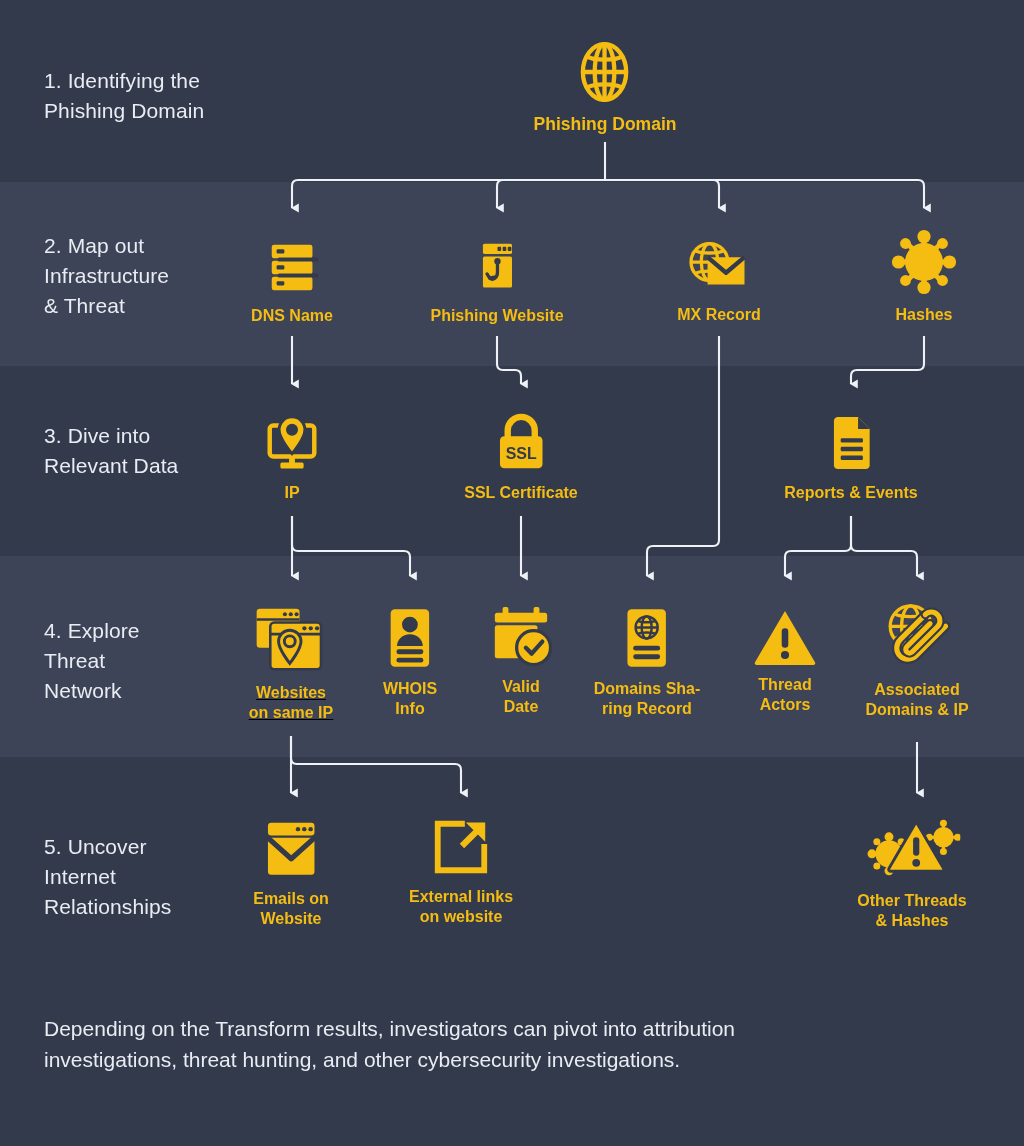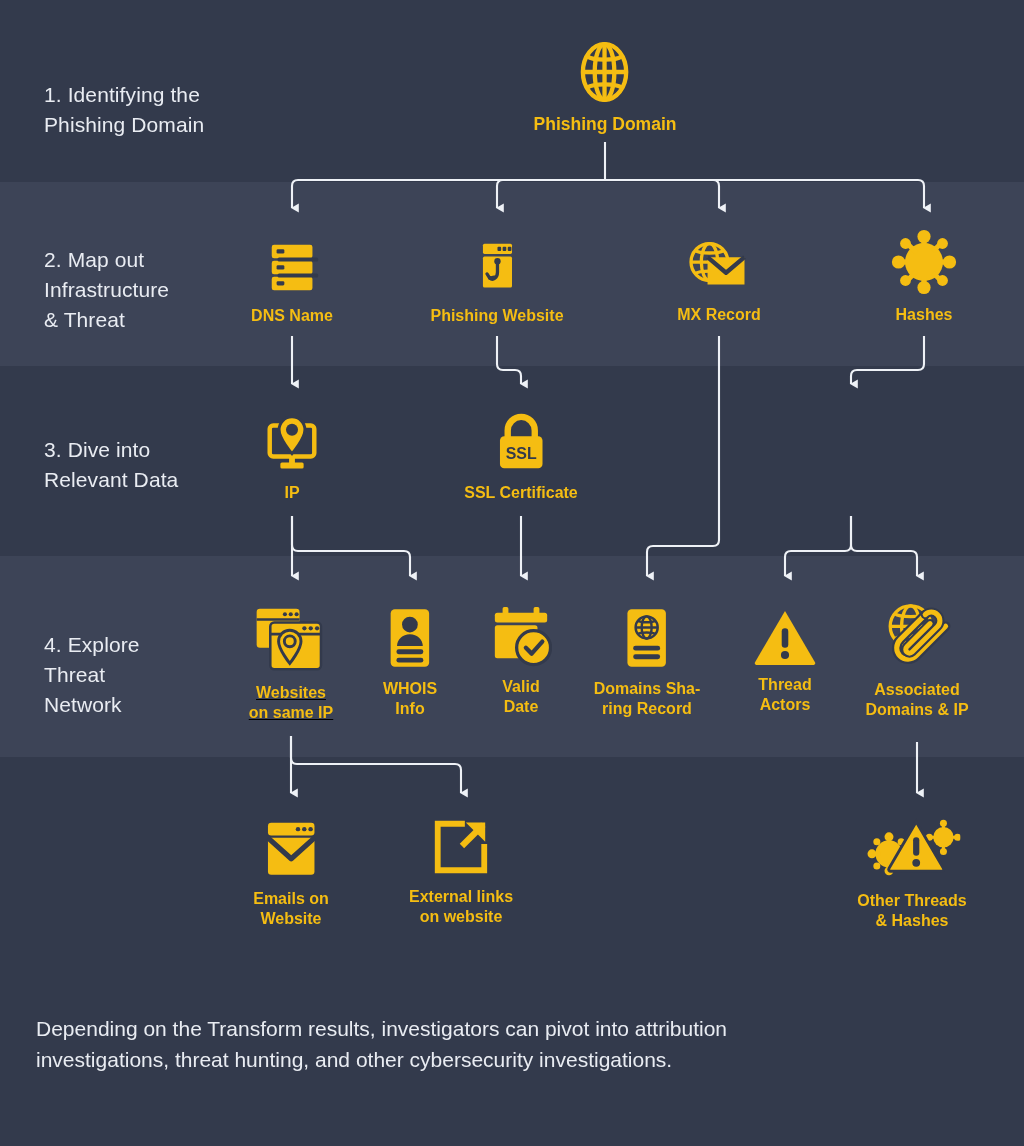--- a/index.html
+++ b/index.html
@@ -20,21 +20,20 @@
   
   .stage-label{
     position:absolute;
     color:#e9ecf2;
     font-size:21px;
     line-height:30px;
     font-weight:400;
     letter-spacing:.1px;
     white-space:pre-line;
     left:44px;
-    margin-top:14px;
   }
 
   
   .node{
     position:absolute;
     text-align:center;
     transform:translateX(-50%);
   }
   .node .ico{
     display:block;
@@ -48,21 +47,21 @@
     font-weight:bold;
     font-size:16px;
     line-height:20px;
     white-space:pre-line;
   }
   .node.root .lbl{font-size:17.5px;}
 
   
   .caption{
     position:absolute;
-    left:36px;
+    left:44px;
     top:1013px;
     width:900px;
     color:#e9ecf2;
     font-size:21px;
     line-height:31px;
     white-space:pre-line;
   }
 
   
   #wires{position:absolute;left:0;top:0;width:1024px;height:1146px;pointer-events:none;}
@@ -119,20 +118,23 @@
   <div class="stage-label" style="top:66px;">1. Identifying the
 Phishing Domain</div>
   <div class="stage-label" style="top:231px;">2. Map out
 Infrastructure
 &amp; Threat</div>
   <div class="stage-label" style="top:421px;">3. Dive into
 Relevant Data</div>
   <div class="stage-label" style="top:616px;">4. Explore
 Threat
 Network</div>
+  <div class="stage-label" style="top:832px;">5. Uncover
+Internet
+Relationships</div>
 
   <div class="node root" style="left:605px;top:39px;">
     <span class="ico">
       <svg width="66" height="66" viewBox="0 0 64 64">
         <g fill="none" stroke="#f5bd12" stroke-width="4.2">
           <ellipse cx="32" cy="32" rx="21" ry="27"></ellipse>
           <ellipse cx="32" cy="32" rx="9.5" ry="27"></ellipse>
           <line x1="11" y1="32" x2="53" y2="32"></line>
           <path d="M15.5,17 C21,21 43,21 48.5,17"></path>
           <path d="M15.5,47 C21,43 43,43 48.5,47"></path>
@@ -244,20 +246,34 @@
     <span class="ico">
       <svg width="58" height="62" viewBox="0 0 60 64">
         <path d="M16,27 L16,19 C16,11.3 22.3,5 30,5 C37.7,5 44,11.3 44,19 L44,27" fill="none" stroke="#f5bd12" stroke-width="6.6"></path>
         <rect x="8" y="25" width="44" height="33" rx="4.4" fill="#f5bd12"></rect>
         <text x="30" y="48.5" text-anchor="middle" fill="#333a4c" font-family="Liberation Sans, sans-serif" font-size="16.5" font-weight="bold">SSL</text>
       </svg>
     </span>
     <span class="lbl">SSL Certificate</span>
   </div>
 
+  <div class="node" style="left:851px;top:412px;">
+    <span class="ico">
+      <svg width="56" height="62" viewBox="0 0 58 64">
+        <path d="M11,9 C11,6.8 12.8,5 15,5 L36,5 L48,17.5 L48,55 C48,57.2 46.2,59 44,59 L15,59 C12.8,59 11,57.2 11,55 Z" fill="#f5bd12"></path>
+        <path d="M36,5 L36,17.5 L48,17.5 Z" fill="#333a4c"></path>
+        <g fill="#333a4c">
+          <rect x="18" y="27" width="23" height="4.6" rx="1.4"></rect>
+          <rect x="18" y="36" width="23" height="4.6" rx="1.4"></rect>
+          <rect x="18" y="45" width="23" height="4.6" rx="1.4"></rect>
+        </g>
+      </svg>
+    </span>
+    <span class="lbl">Reports &amp; Events</span>
+  </div>
 
   <div class="node" style="left:291px;top:604px;text-decoration:underline;">
     <span class="ico">
       <svg width="76" height="70" viewBox="0 0 78 70">
         <rect x="4" y="4" width="44" height="40" rx="3.4" fill="#f5bd12"></rect>
         <line x1="4" y1="15" x2="48" y2="15" stroke="#333a4c" stroke-width="2.6"></line>
         <g fill="#333a4c">
           <circle cx="33" cy="9.6" r="2.1"></circle>
             <circle cx="39" cy="9.6" r="2.1"></circle>
             <circle cx="45" cy="9.6" r="2.1"></circle>

